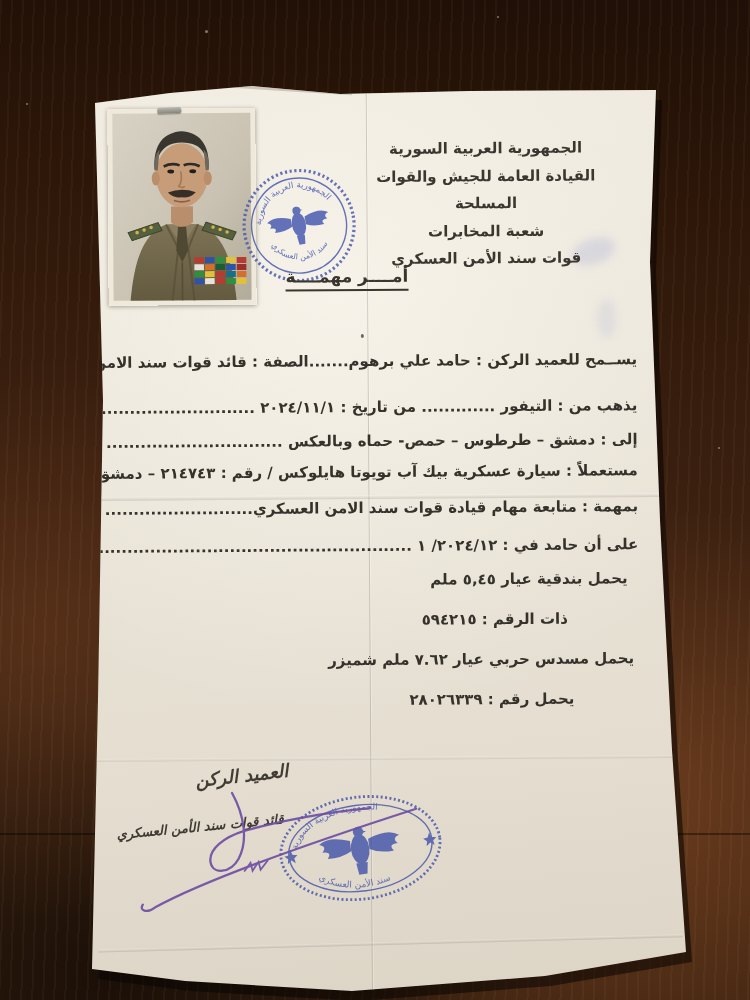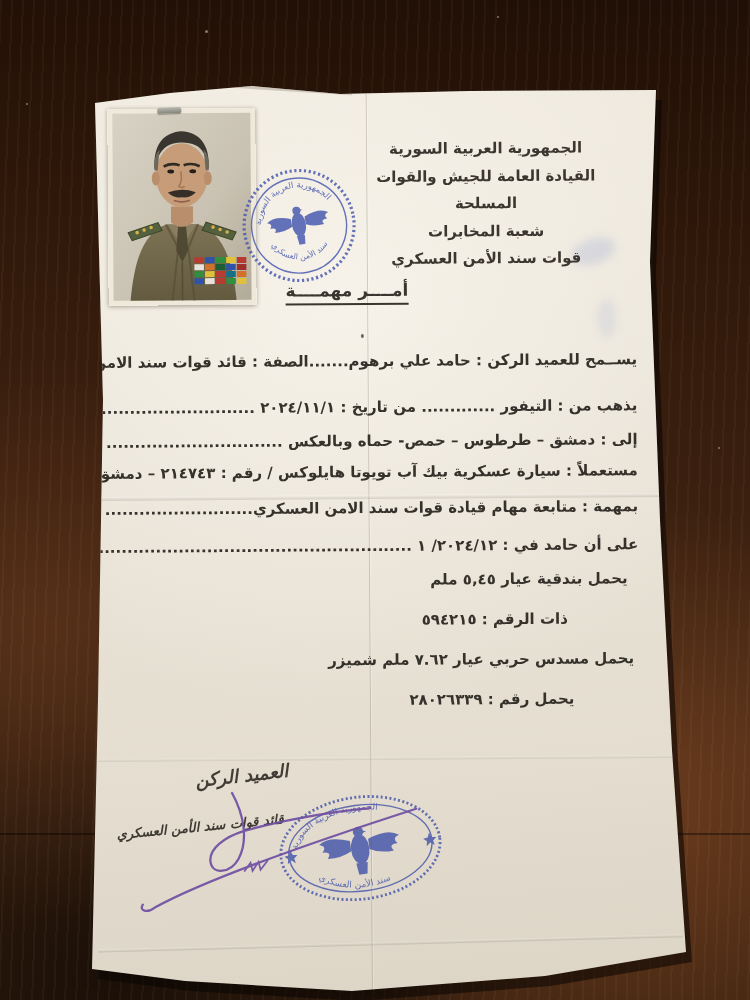--- a/index.html
+++ b/index.html
@@ -34,21 +34,21 @@
     background:linear-gradient(180deg,rgba(255,255,255,.25),rgba(120,110,95,.25));}
   .crease-t{left:235px;top:88px;width:120px;height:3px;transform:rotate(4deg);
     background:rgba(120,110,95,.30);}
   .photo{position:absolute;left:110px;top:107px;width:148px;height:197px;
     box-shadow:0 1px 4px rgba(60,50,35,.45);}
   .staple{position:absolute;left:160px;top:106px;width:24px;height:6px;border-radius:2px;
     background:linear-gradient(180deg,#b9b9af,#84847a);transform:rotate(-2deg);
     box-shadow:0 1px 1px rgba(70,60,45,.5);}
   .hdr{position:absolute;left:352px;top:136px;width:272px;text-align:center;direction:rtl;
     font-size:15px;font-weight:700;line-height:27.5px;color:#3b362f;}
-  .title{position:absolute;left:287px;top:280px;direction:rtl;font-size:17px;font-weight:700;
+  .title{position:absolute;left:287px;top:266px;direction:rtl;font-size:17px;font-weight:700;
     color:#3a362f;border-bottom:2px solid #3a362f;padding-bottom:3px;white-space:nowrap;}
   .inkdot{position:absolute;left:362px;top:334px;width:3px;height:4px;border-radius:50%;
     background:#6a665e;}
   .bline{position:absolute;right:112px;direction:rtl;font-weight:700;font-size:15px;
     color:#35312b;white-space:nowrap;}
   .ltr{direction:ltr;unicode-bidi:isolate;}
   .flexline{left:108px;display:flex;justify-content:space-between;align-items:baseline;}
   .smudge{position:absolute;left:572px;top:240px;width:46px;height:26px;border-radius:50%;
     background:rgba(92,112,198,.16);filter:blur(4px);transform:rotate(-18deg);}
   .smudge2{position:absolute;left:598px;top:300px;width:20px;height:40px;border-radius:50%;

